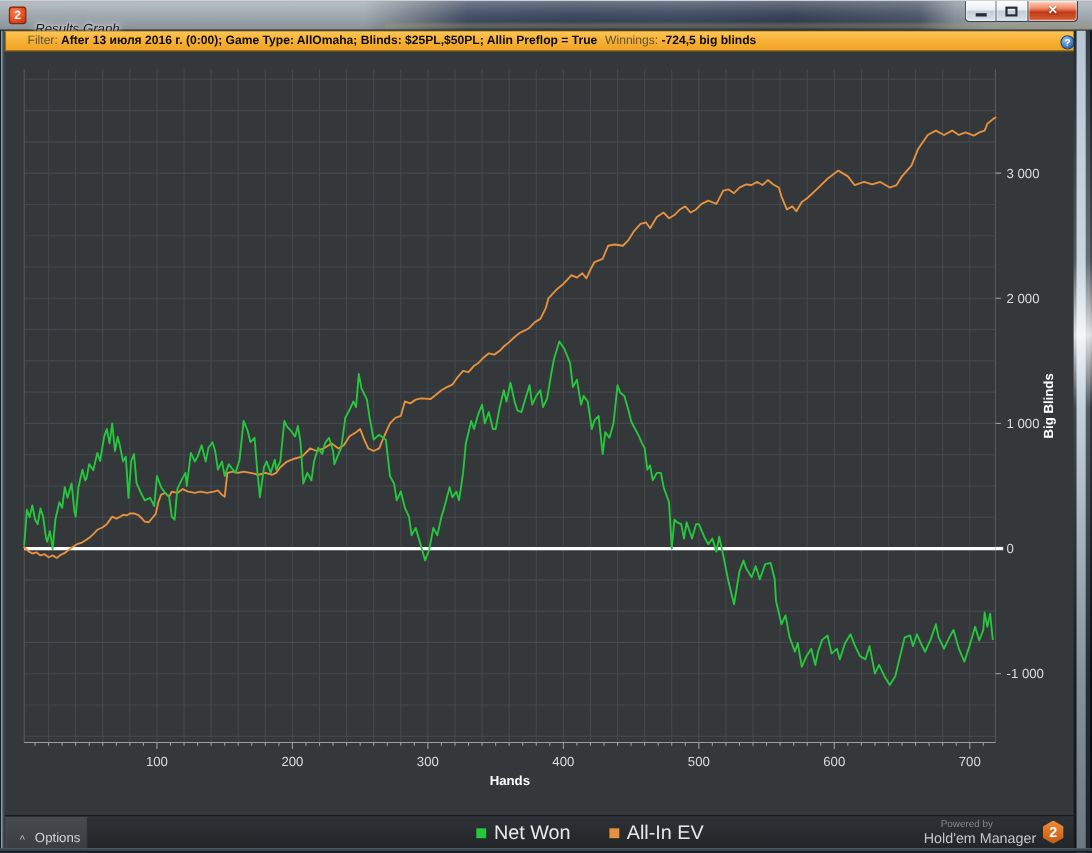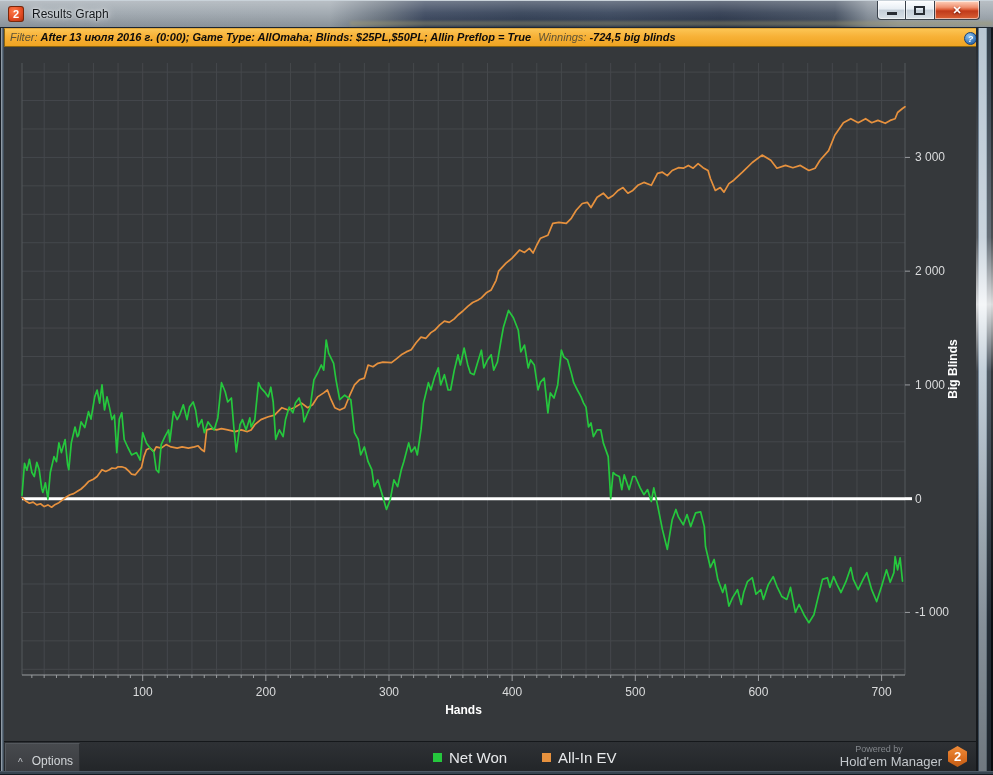--- a/index.html
+++ b/index.html
@@ -9,58 +9,58 @@
   
   .titlebar{position:absolute;left:0;top:0;width:993px;height:28px;
     background:
       linear-gradient(180deg, rgba(255,255,255,.30) 0%, rgba(255,255,255,.10) 45%, rgba(0,0,0,.10) 100%),
       linear-gradient(90deg,#99a2aa 0px,#9aa3ab 330px,#626d7a 385px,#35425a 425px,#2b3950 520px,#303e55 610px,#273349 720px,#3e4a5c 835px,#808a95 868px,#98a1a9 900px,#9aa3ab 993px);
     border-top:1px solid #c9d2d9; border-bottom:1px solid #1c2530;}
   .titlebar::after{content:"";position:absolute;left:350px;right:0;bottom:1px;height:5px;background:rgba(168,160,112,.38);filter:blur(1px);}
   .app-icon{position:absolute;left:8px;top:5px;width:16px;height:16px;border-radius:3px;
     background:radial-gradient(circle at 35% 30%,#ff7c4c,#e24b22 60%,#b23212);
     border:1px solid rgba(110,35,8,.9);color:#fff;font-size:11px;font-weight:bold;line-height:15px;text-align:center;}
-  .win-title{position:absolute;left:32px;top:6px;font-size:12px;color:#14181c;text-shadow:0 0 8px rgba(255,255,255,.95),0 0 3px rgba(255,255,255,.8);}
+  .win-title{position:absolute;left:32px;top:18px;font-size:12px;color:#14181c;text-shadow:0 0 8px rgba(255,255,255,.95),0 0 3px rgba(255,255,255,.8);font-style:italic;}
   .win-buttons{position:absolute;top:0;right:13px;display:flex;}
   .wbtn{height:19px;border:1px solid #38404a;border-top:none;position:relative;
     background:linear-gradient(180deg,#fdfeff 0%,#e8eef4 45%,#c3ced8 50%,#d9e1e8 100%);
     box-shadow:inset 0 0 0 1px rgba(255,255,255,.55);cursor:default;}
   .wbtn-min{width:29px;border-radius:0 0 0 4px;}
   .wbtn-max{width:28px;border-left:none;border-right:none;}
   .wbtn-close{width:46px;border-radius:0 0 4px 0;
     background:linear-gradient(180deg,#ffd3bd 0%,#ef9070 35%,#d8542e 50%,#c03a1a 55%,#d96034 100%);
     color:#fff;font-size:11px;font-weight:bold;text-align:center;line-height:18px;text-shadow:0 1px 2px rgba(90,10,0,.8);}
   .glyph-min{position:absolute;left:9px;bottom:4px;width:10px;height:3px;background:#272c33;}
   .glyph-max{position:absolute;left:8px;top:5px;width:11px;height:9px;border:2px solid #272c33;background:transparent;}
 
   
   .filterbar{position:absolute;left:4px;top:28px;width:985px;height:19px;
     background:linear-gradient(180deg,#fcc554 0%,#f7b137 45%,#efa422 100%);
-    border:1px solid #8a6410;border-top-color:#e3a93c;font-size:11px;line-height:17px;color:#101010;white-space:nowrap;overflow:hidden;padding-left:5px;font-style:italic;}
+    border:1px solid #8a6410;border-top-color:#e3a93c;font-size:11px;line-height:17px;color:#101010;white-space:nowrap;overflow:hidden;padding-left:20px;}
   .fl-label{color:#5d5336;margin-right:3px;}
   .fl-bold{font-weight:bold;color:#0c0c0c;}
   .help-icon{position:absolute;right:11px;top:3px;width:13px;height:13px;border-radius:50%;
     background:radial-gradient(circle at 35% 28%,#8ec6f2,#3a76b8 65%,#1f4d88);
     border:1px solid #1a4278;color:#fff;font-size:9px;font-weight:bold;text-align:center;line-height:12px;}
 
   
   .chart-area{position:absolute;left:4px;top:47px;width:972px;height:694px;background:#35383b;}
   .chart-area svg{position:absolute;left:0;top:0;}
 
   
   .bottombar{position:absolute;left:4px;top:741px;width:972px;height:30px;
     background:linear-gradient(180deg,#2e3135 0%,#232629 100%);border-top:1px solid #15181b;}
   .options-btn{position:absolute;left:1px;top:1px;width:75px;height:36px;
     background:linear-gradient(180deg,#474a4e 0%,#37393d 100%);
     border:1px solid #54585d;border-bottom-color:#26292c;border-right-color:#2c2f33;
     color:#d2d5d8;font-size:12px;font-family:"Liberation Sans",sans-serif;text-align:left;padding:0 0 0 12px;cursor:default;}
   .options-chev{display:inline-block;font-size:10px;color:#c0c4c8;margin-right:9px;transform:translateY(1px);}
   .legend{position:absolute;left:50%;top:0;height:30px;transform:translateX(-57px);display:flex;align-items:center;gap:7px;}
   .swatch{width:9px;height:9px;display:inline-block;}
-  .legend-label{color:#e7e9eb;font-size:15px;}
+  .legend-label{color:#e7e9eb;font-size:18px;}
   .legend-item{display:flex;align-items:center;gap:7px;}
   .legend-item + .legend-item{margin-left:28px;}
   .powered{position:absolute;right:34px;top:3px;text-align:center;line-height:1.1;}
   .powered-by{font-size:9px;color:#84888d;}
   .powered-name{font-size:13px;color:#c3c7cb;padding-left:24px;}
   .hexlogo{position:absolute;right:9px;top:4px;width:19px;height:21px;
     clip-path:polygon(50% 0,100% 26%,100% 74%,50% 100%,0 74%,0 26%);
     background:linear-gradient(180deg,#ef8c3a 0%,#d96d1f 60%,#bf5d16 100%);
     color:#fff;font-size:13px;font-weight:bold;text-align:center;line-height:21px;}
 

